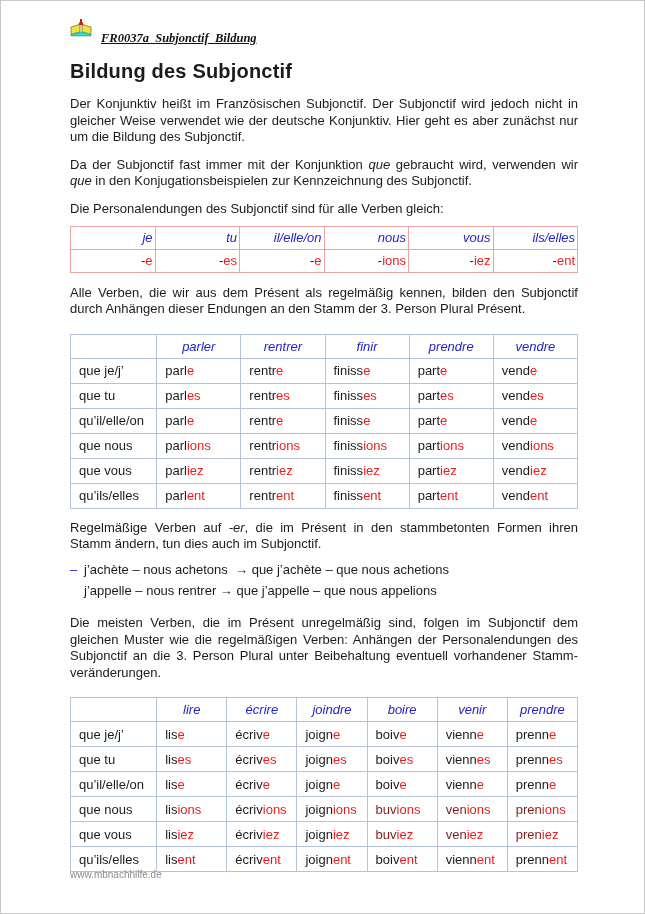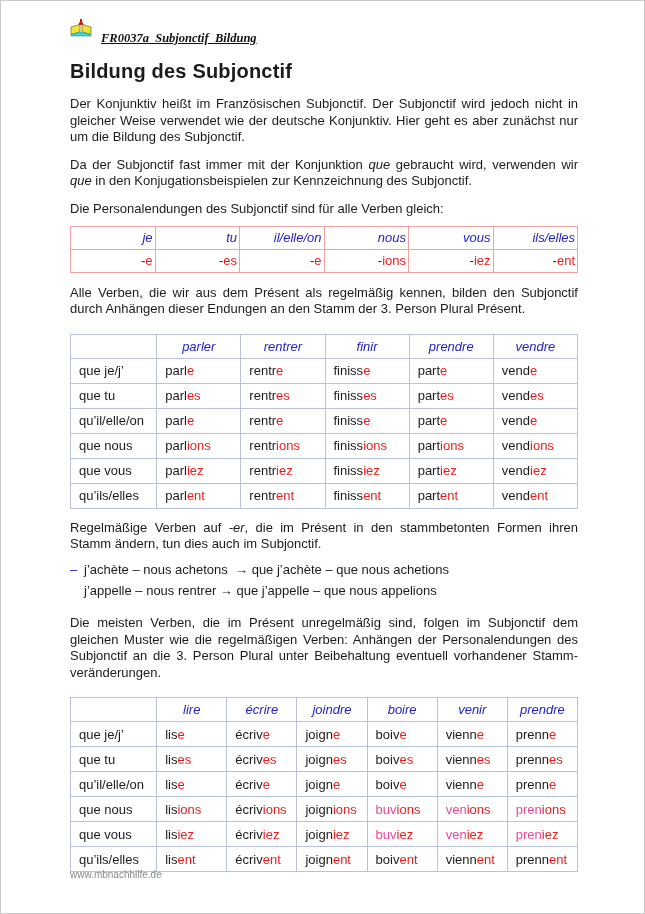--- a/index.html
+++ b/index.html
@@ -20,21 +20,21 @@
   .title { font-size:20px; font-weight:bold; margin:0 0 13px; letter-spacing:.2px; }
   p.body { font-size:13px; line-height:16.6px; text-align:justify; margin:0 0 11px; }
   p.lead-in { text-align:left; margin-bottom:8px; }
   .ital { font-style:italic; }
   
   table { border-collapse:collapse; width:100%; table-layout:fixed; }
   .t1 { margin:0 0 12px; }
   .t1 td { border:1px solid #f0a3a3; text-align:right; font-size:13px; height:22px; padding:0 2px; }
   .t1 .hdr { color:#2222cc; font-style:italic; }
   .red { color:#ee1c1c; }
-  .cyan { color:#ec4899; }
+  .cyan { color:#7f1d1d; }
   
   .conj { margin:16px 0 11px;padding-left:32px; }
   .conj th, .conj td { border:1px solid #b7c3da; font-size:13px; }
   .conj th { color:#2222cc; font-style:italic; font-weight:normal; text-align:center; padding:4px 0; }
   .conj td { text-align:left; padding:4.5px 0 4.5px 8px; }
   .conj col.pcol { width:17%; }
   
   .examples { margin:-3px 0 13px; font-size:13px; }
   .ex-line { position:relative; padding-left:14px; line-height:21.5px; }
   .ex-dash { position:absolute; left:0; color:#2222cc; }

